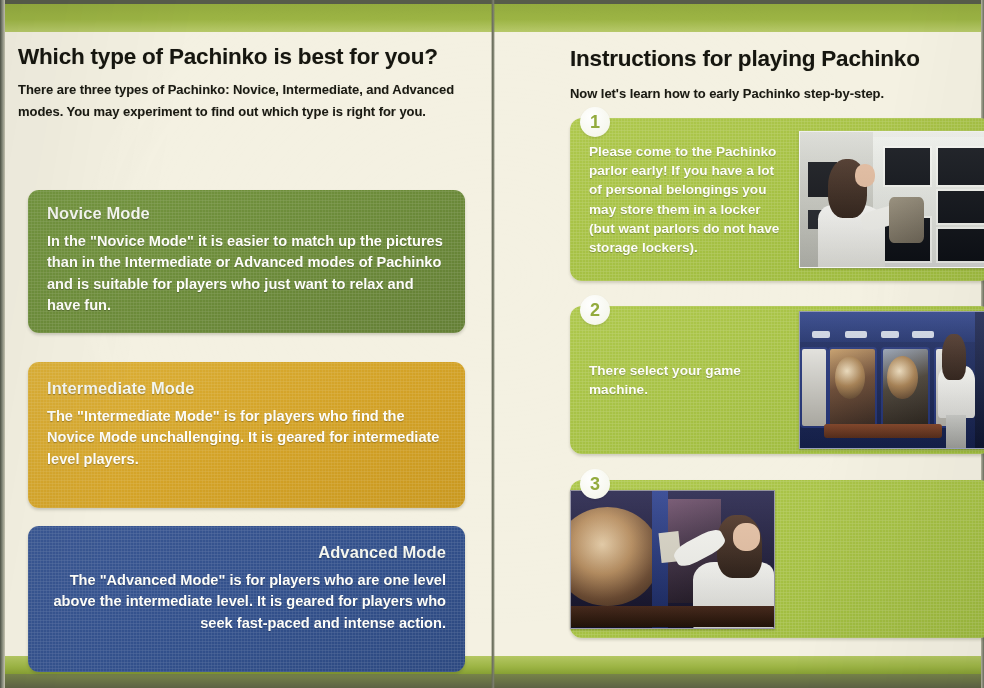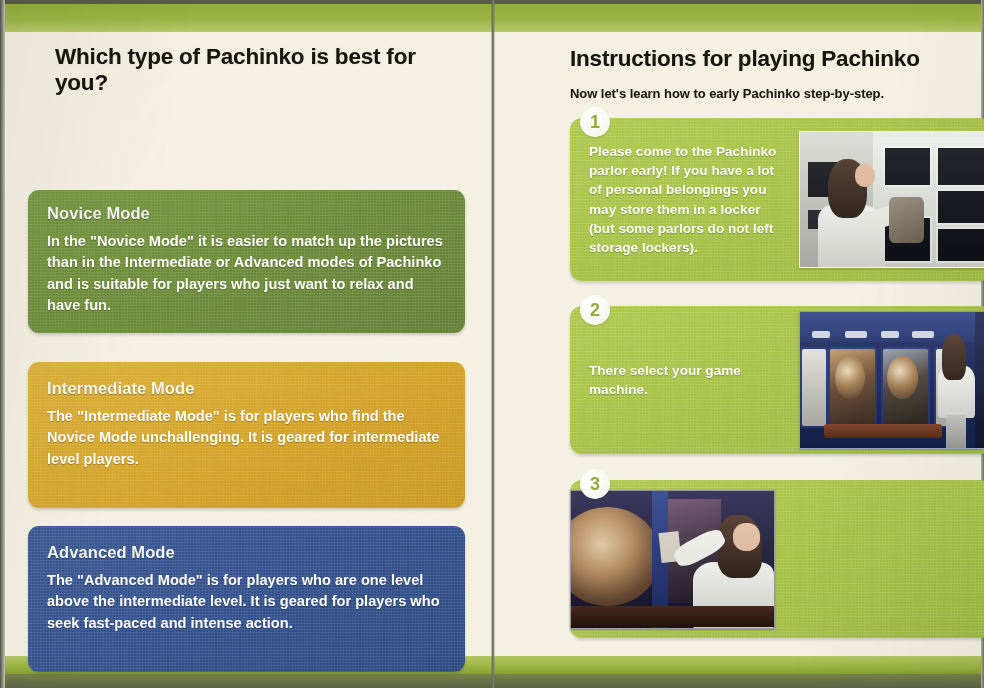--- a/index.html
+++ b/index.html
@@ -60,21 +60,21 @@
   .mode-title{
     font-size:16.5px;font-weight:bold;letter-spacing:.1px;color:#f4f6ef;
     text-shadow:0 1px 1px rgba(0,0,0,.30);
   }
   .mode-body{
     margin-top:8px;font-size:14.6px;font-weight:bold;line-height:1.46;
     color:#fdfdf9;text-shadow:0 1px 1px rgba(0,0,0,.26);
   }
   .card-green{background:linear-gradient(155deg,#74963f 0%,#6b8a39 55%,#647f35 100%);}
   .card-gold {background:linear-gradient(155deg,#dcb037 0%,#d3a226 55%,#c9981f 100%);}
-  .card-blue {background:linear-gradient(155deg,#3a5793 0%,#32508b 55%,#2d4980 100%);}
+  .card-blue {background:linear-gradient(155deg,#3a5793 0%,#32508b 55%,#2d4980 100%);text-align:right;}
   .card-gold .mode-title{margin-bottom:4px;}
   .card-blue .mode-title{margin-bottom:4px;}
 
   
   .step-card{
     position:relative;border-radius:12px;overflow:visible;
     background:linear-gradient(160deg,#aec84c 0%,#a5c043 55%,#9cb93d 100%);
     box-shadow:0 2px 3px rgba(60,58,40,.20);
     display:flex;align-items:center;
   }
@@ -163,22 +163,23 @@
 
   <div class="band band-top"></div>
   <div class="band-top-rule"></div>
   <div class="band band-bottom"></div>
   <div class="band-bottom-rule"></div>
   <div class="scan-edge-left"></div>
   <div class="scan-edge-right"></div>
   <div class="fold"></div>
 
   <div class="panel panel-left">
-    <div style="padding:12px 20px 0 26px;margin-left:24px;">
+    <div style="padding:12px 20px 0 13px;">
       <h1 class="headline">Which type of Pachinko is best for you?</h1>
+      <p class="lede">There are three types of Pachinko: Novice, Intermediate, and Advanced modes. You may experiment to find out which type is right for you.</p>
     </div>
 
     <div style="position:absolute;left:23px;top:330px;width:437px;">
       <div class="mode-card card-gold" style="height:112px;padding-top:17px;">
         <div class="mode-title">Intermediate Mode</div>
         <div class="mode-body">The "Intermediate Mode" is for players who find the Novice Mode unchallenging. It is geared for intermediate level players.</div>
       </div>
     </div>
 
     <div style="position:absolute;left:23px;top:158px;width:437px;">
@@ -199,21 +200,21 @@
   <div class="panel panel-right">
     <div style="padding:14px 20px 0 32px;">
       <h1 class="headline">Instructions for playing Pachinko</h1>
       <p class="lede" style="margin-top:11px;">Now let's learn how to early Pachinko step-by-step.</p>
     </div>
 
     <div style="position:absolute;left:32px;top:86px;width:422px;">
       <div class="step-card" style="height:163px;">
         <div class="tex"></div>
         <div class="badge">1</div>
-        <div class="step-text" style="flex:0 0 200px;">Please come to the Pachinko parlor early! If you have a lot of personal belongings you may store them in a locker (but some parlors do not left storage lockers).</div>
+        <div class="step-text" style="flex:0 0 200px;">Please come to the Pachinko parlor early! If you have a lot of personal belongings you may store them in a locker (but want parlors do not have storage lockers).</div>
         <div class="photo ph1" style="height:135px;flex:0 0 203px;">
           <div class="wall"></div>
           <div class="darkslot"></div>
           <div class="darkslot2"></div>
           <div class="lockerbank"></div>
           <div class="door d1"></div>
           <div class="door d2"></div>
           <div class="door d3"></div>
           <div class="door d4"></div>
           <div class="door d5"></div>

